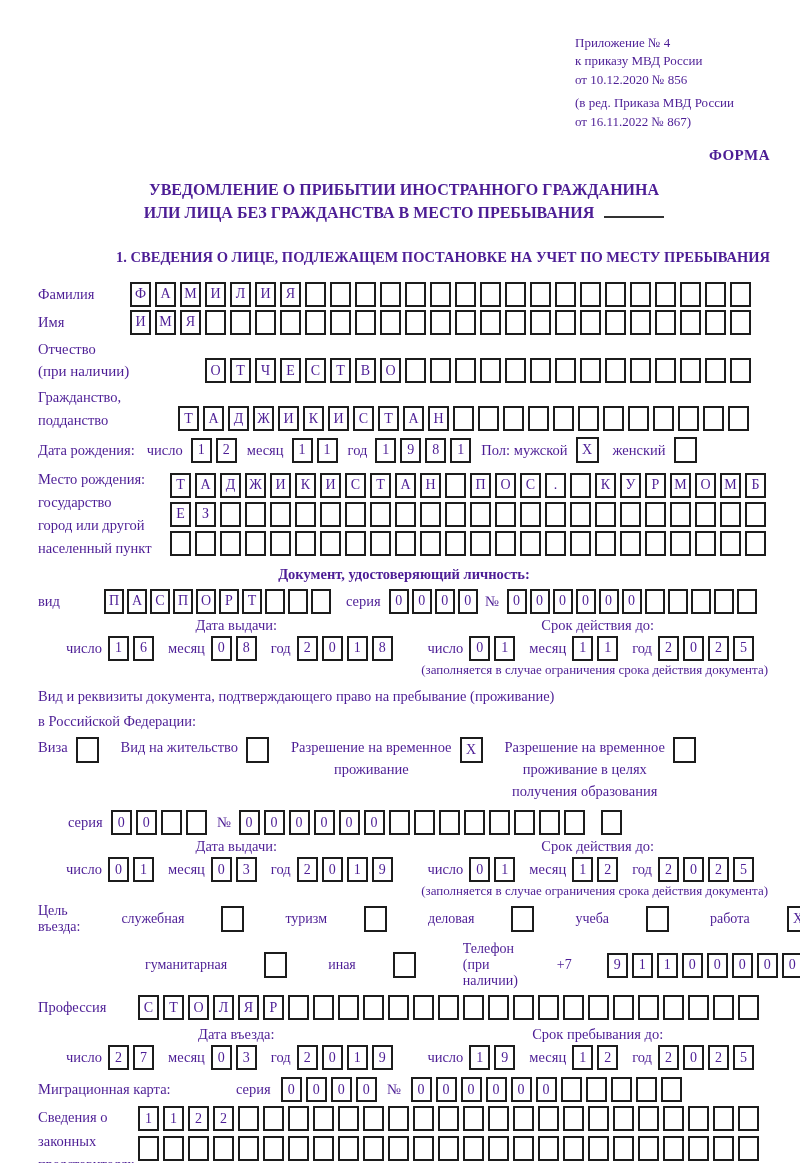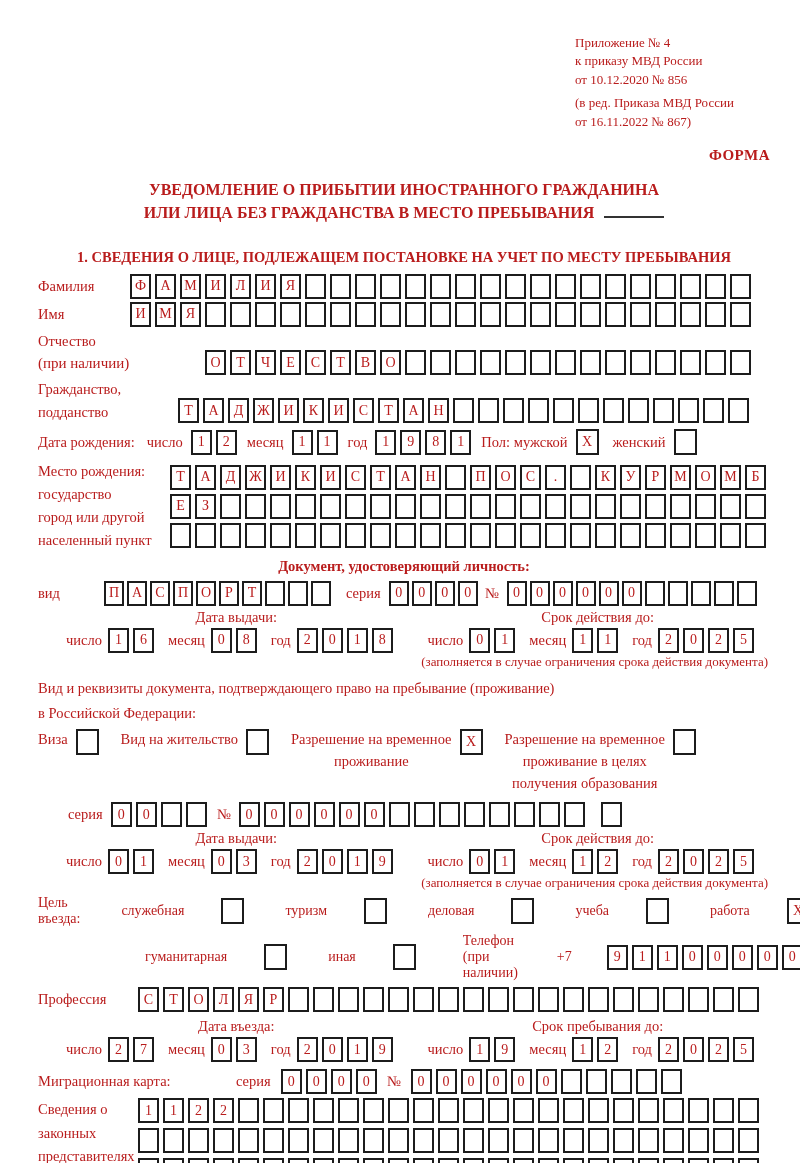--- a/index.html
+++ b/index.html
@@ -1,27 +1,27 @@
 <!DOCTYPE html>
 <html><head>
 <meta charset="utf-8">
 <style>
   html,body{margin:0;padding:0;background:#fff;}
   .page{
     width:800px;height:1163px;box-sizing:border-box;
     padding:34px 30px 5px 38px;overflow:hidden;
     font-family:"Liberation Serif","DejaVu Serif",serif;
-    color:#b91c1c;background:#fff;position:relative;
+    color:#4c1d95;background:#fff;position:relative;
   }
   .hdr-right{margin-left:auto;width:195px;font-size:13px;line-height:1.42;}
   .hdr-right .gap{margin-top:5px;}
   .forma{text-align:right;font-weight:bold;font-size:15px;margin-top:16px;letter-spacing:.5px;}
   .title{text-align:center;font-weight:bold;font-size:16px;line-height:1.45;margin-top:14px;}
   .uline{display:inline-block;width:60px;border-bottom:2px solid #333;margin-left:10px;vertical-align:baseline;}
-  .sec-heading{font-weight:bold;font-size:14.5px;text-align:center;margin-top:24px;margin-bottom:8px;}
+  .sec-heading{font-weight:bold;font-size:14.5px;text-align:right;margin-top:24px;margin-bottom:16px;}
   .frow{display:flex;align-items:center;margin-bottom:3px;}
   .frow.top{align-items:flex-end;}
   .flabel{font-size:14.5px;white-space:nowrap;}
   .sub{font-size:15px;}
   .cells{display:flex;flex-wrap:nowrap;}
   .cell{
     box-sizing:border-box;display:inline-flex;align-items:center;justify-content:center;
     width:21px;height:25px;border:2px solid #1c1c1c;margin-right:4px;
     font-size:14px;flex:0 0 auto;background:#fff;
   }

